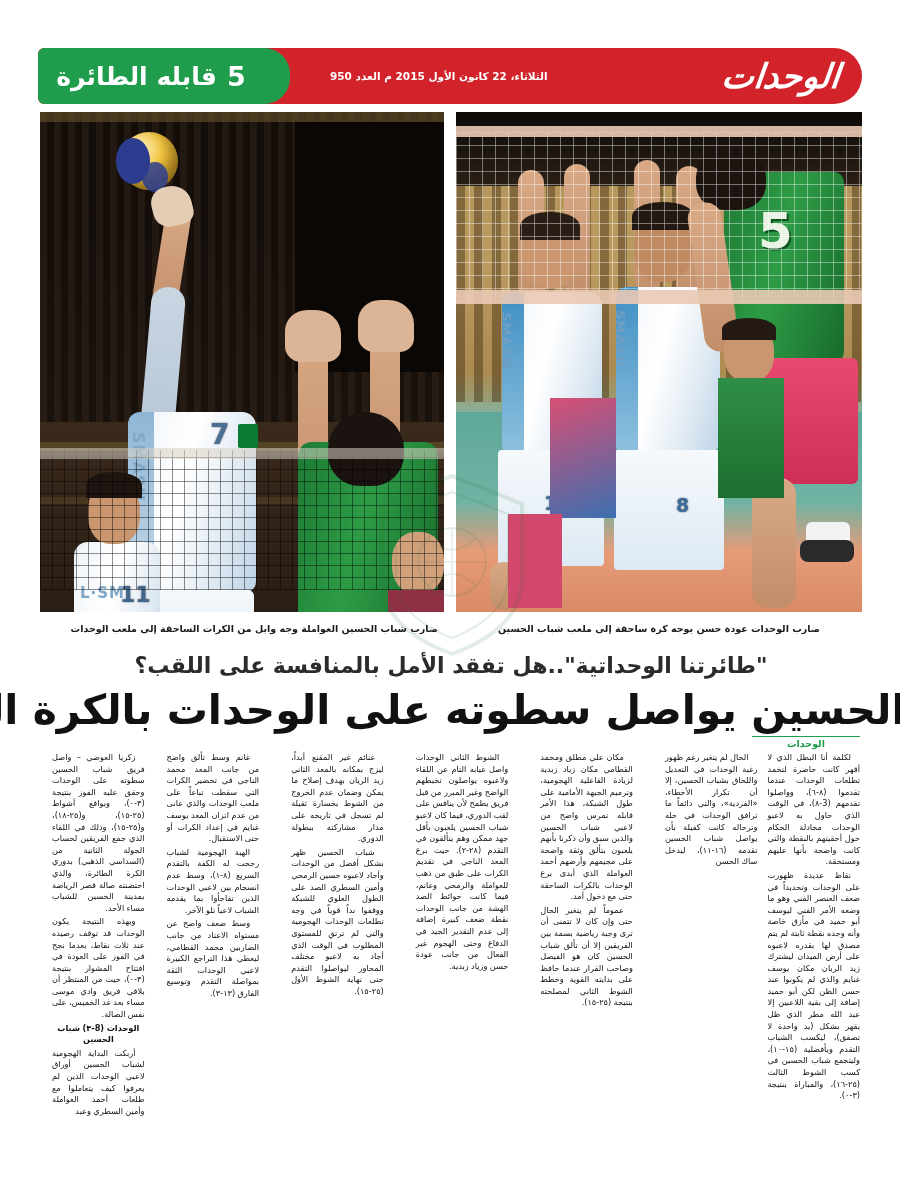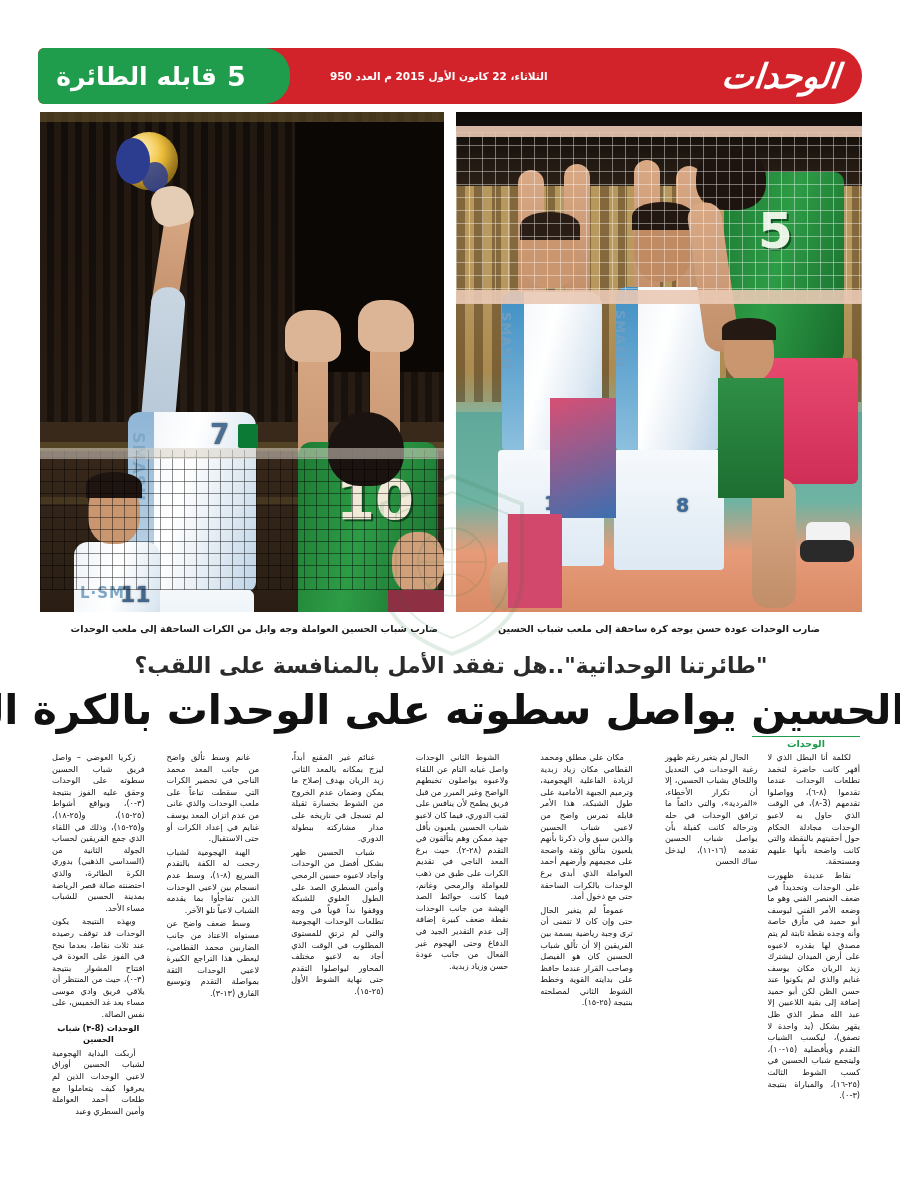--- a/index.html
+++ b/index.html
@@ -187,21 +187,20 @@
     <div class="jtext" style="left:108px;top:320px;font-size:16px;transform:rotate(90deg);transform-origin:left top;">SMASH</div>
     <div style="position:absolute;left:198px;top:312px;width:20px;height:24px;background:#0b7a35;border-radius:2px;"></div>
     <div style="position:absolute;left:98px;top:478px;width:116px;height:110px;background:linear-gradient(180deg,#f4f8fb,#dbe7f1);border-radius:6px;"></div>
 
     <div class="arm skin" style="left:258px;top:215px;width:30px;height:200px;"></div>
     <div class="arm skin" style="left:330px;top:205px;width:30px;height:210px;"></div>
     <div style="position:absolute;left:245px;top:198px;width:56px;height:52px;background:#dcb596;border-radius:40% 46% 26% 30%;"></div>
     <div style="position:absolute;left:318px;top:188px;width:56px;height:52px;background:#dcb596;border-radius:40% 46% 26% 30%;"></div>
 
     <div class="torso jersey-green" style="left:258px;top:330px;width:140px;height:190px;"></div>
-    <div class="jnum" style="left:296px;top:355px;font-size:56px;color:#f2ead8;text-shadow:2px 2px 0 #0d4d1e;">10</div>
     <div style="position:absolute;left:288px;top:300px;width:76px;height:74px;background:#1b1310;border-radius:50% 50% 42% 42%;"></div>
 
     <div class="torso jersey-white" style="left:34px;top:430px;width:86px;height:160px;"></div>
     <div class="jnum" style="left:80px;top:470px;font-size:22px;color:#43678c;">11</div>
     <div class="jtext" style="left:40px;top:472px;font-size:15px;">L·SM</div>
     <div style="position:absolute;left:48px;top:368px;width:52px;height:64px;background:#c9966f;border-radius:46% 46% 42% 42%;"></div>
     <div style="position:absolute;left:46px;top:360px;width:56px;height:26px;background:#1e1511;border-radius:50% 50% 0 0;"></div>
 
     <div style="position:absolute;left:352px;top:420px;width:52px;height:62px;background:#d0a07b;border-radius:44%;"></div>
     <div style="position:absolute;left:348px;top:478px;width:58px;height:134px;background:#8e2f44;"></div>

